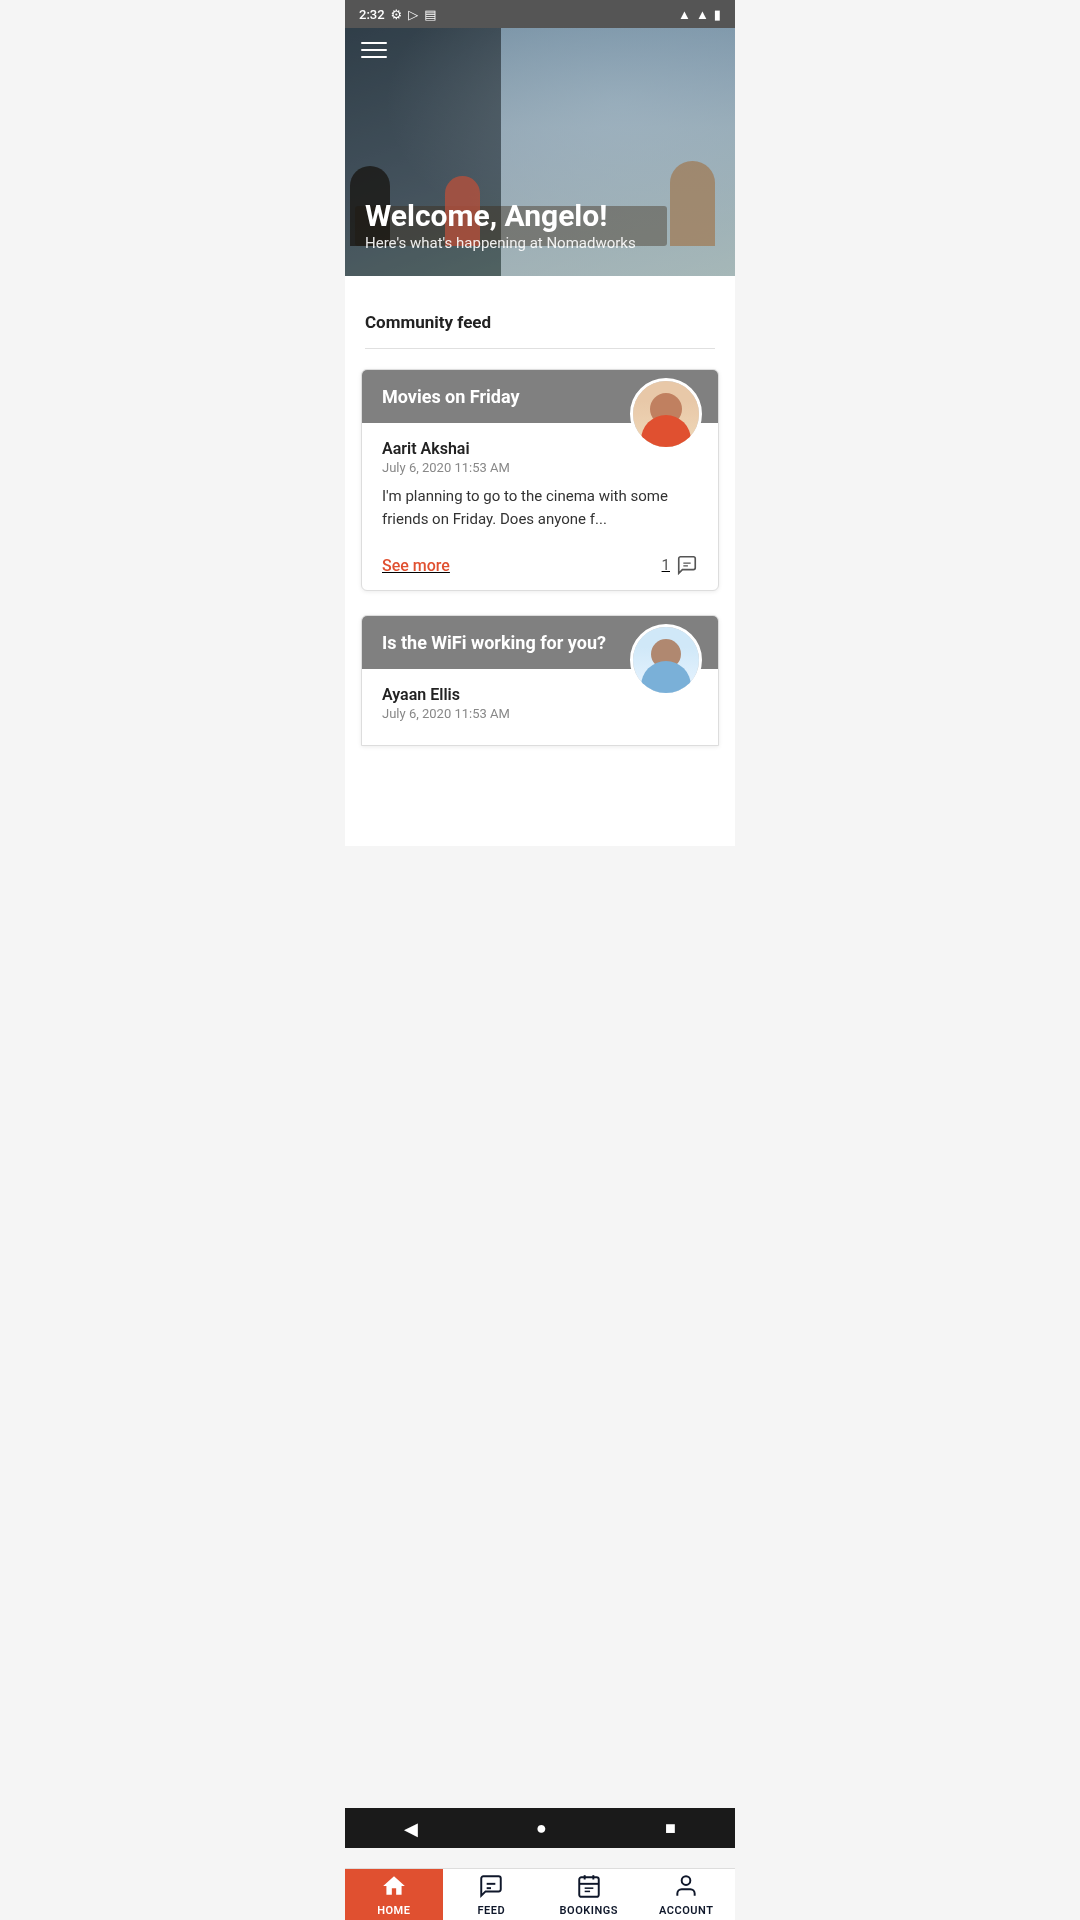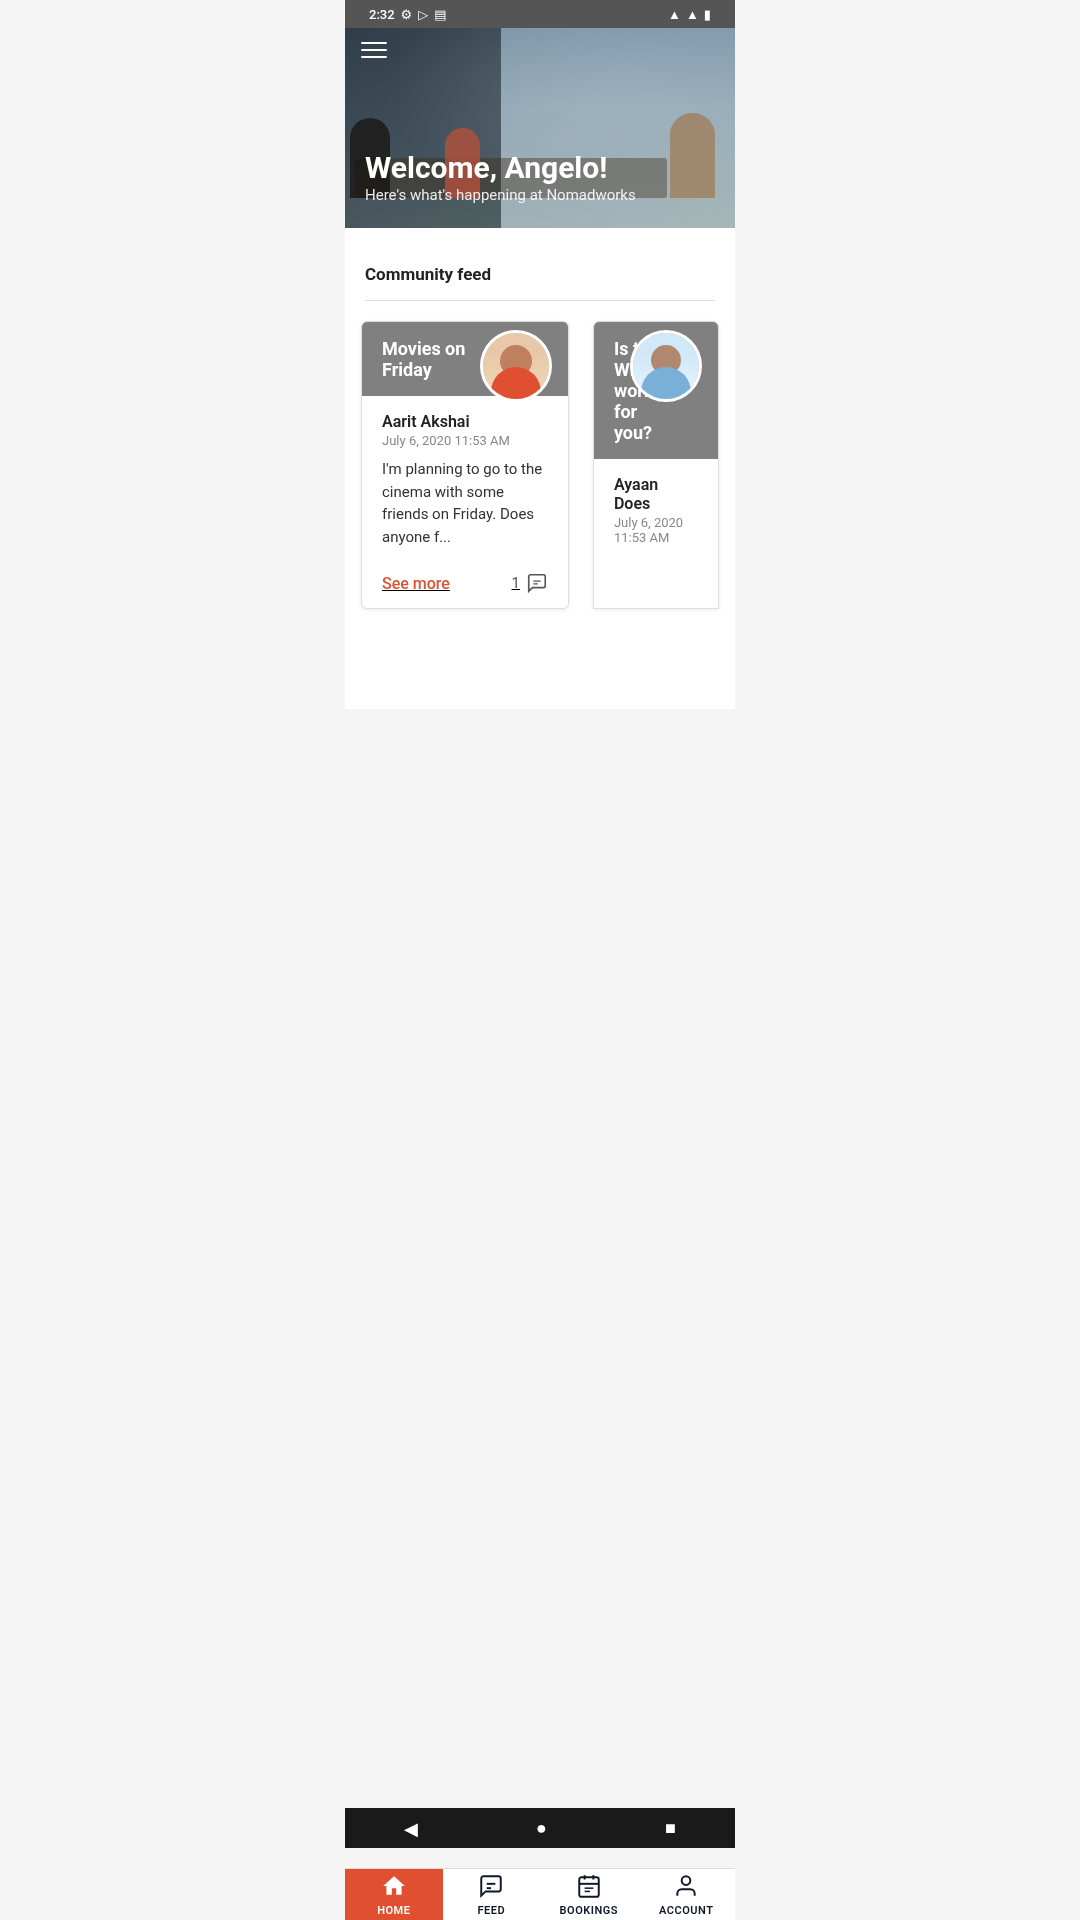--- a/index.html
+++ b/index.html
@@ -15,32 +15,32 @@
       overflow-x: hidden;
     }
 
     
     .status-bar {
       background: #555;
       color: white;
       display: flex;
       justify-content: space-between;
       align-items: center;
-      padding: 6px 24px;
+      padding: 6px 14px;
       font-size: 13px;
       font-weight: 500;
       height: 28px;
     }
     .status-bar-left { display: flex; align-items: center; gap: 6px; }
     .status-bar-right { display: flex; align-items: center; gap: 5px; }
 
     
     .hero {
       position: relative;
-      height: 200px;
+      height: 248px;
       background: linear-gradient(135deg, #5a7a8a 0%, #7a9aaa 40%, #a0b8c0 70%, #8a9aaa 100%);
       overflow: hidden;
     }
     .hero-overlay {
       position: absolute;
       inset: 0;
       background: rgba(0,0,0,0.35);
     }
     .hero-bg {
       position: absolute;
@@ -147,21 +147,21 @@
     .divider {
       height: 1px;
       background: #e0e0e0;
       margin: 0 20px;
     }
 
     
     .feed-list {
       padding: 20px 16px;
       display: flex;
-      flex-direction: row;
+      flex-direction: column;
       gap: 24px;
     }
 
     .feed-card {
       border: 1px solid #ddd;
       border-radius: 6px;
       overflow: hidden;
       background: white;
       box-shadow: 0 1px 4px rgba(0,0,0,0.08);
     }
@@ -448,21 +448,21 @@
     </div>
 
     <div class="feed-card partial-card">
       <div class="card-header">
         <div class="card-header-title">Is the WiFi working for you?</div>
         <div class="card-avatar">
           <div class="avatar-ayaan"></div>
         </div>
       </div>
       <div class="card-body">
-        <div class="poster-name">Ayaan Does</div>
+        <div class="poster-name">Ayaan Ellis</div>
         <div class="post-date">July 6, 2020 11:53 AM</div>
       </div>
     </div>
 
   </div>
 </div>
 
 <div class="bottom-nav">
 
   <div class="nav-item active">

